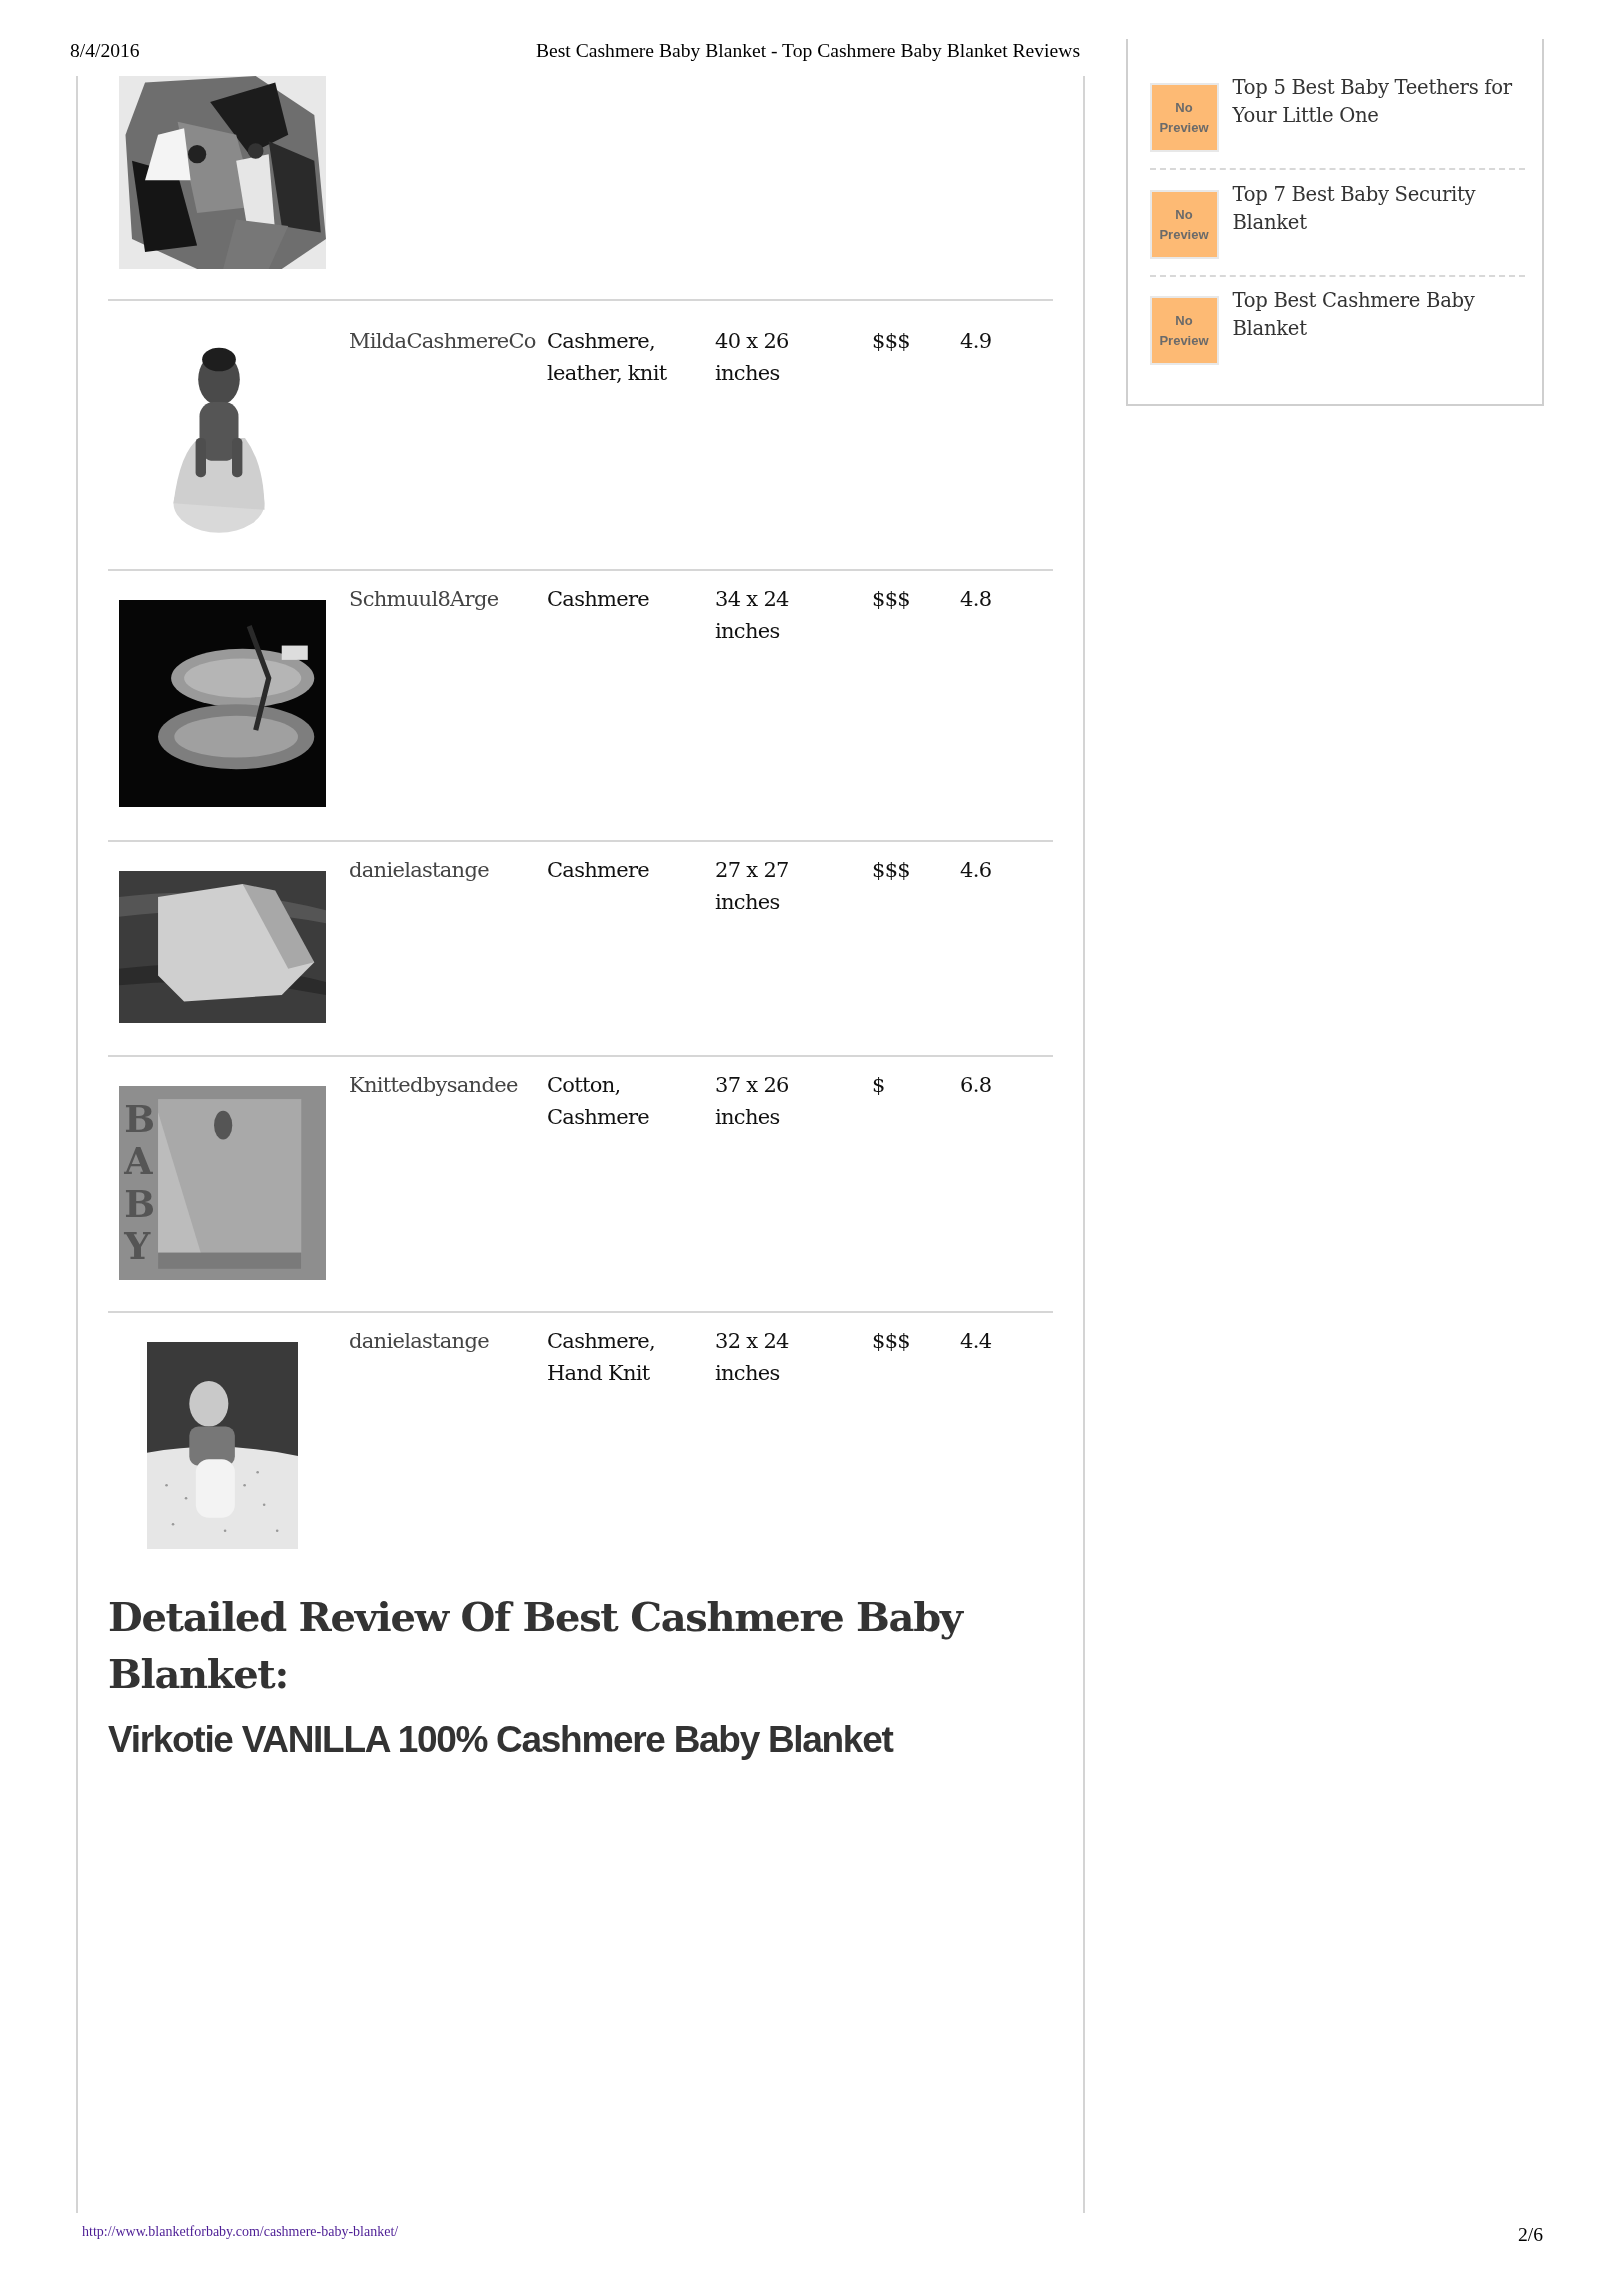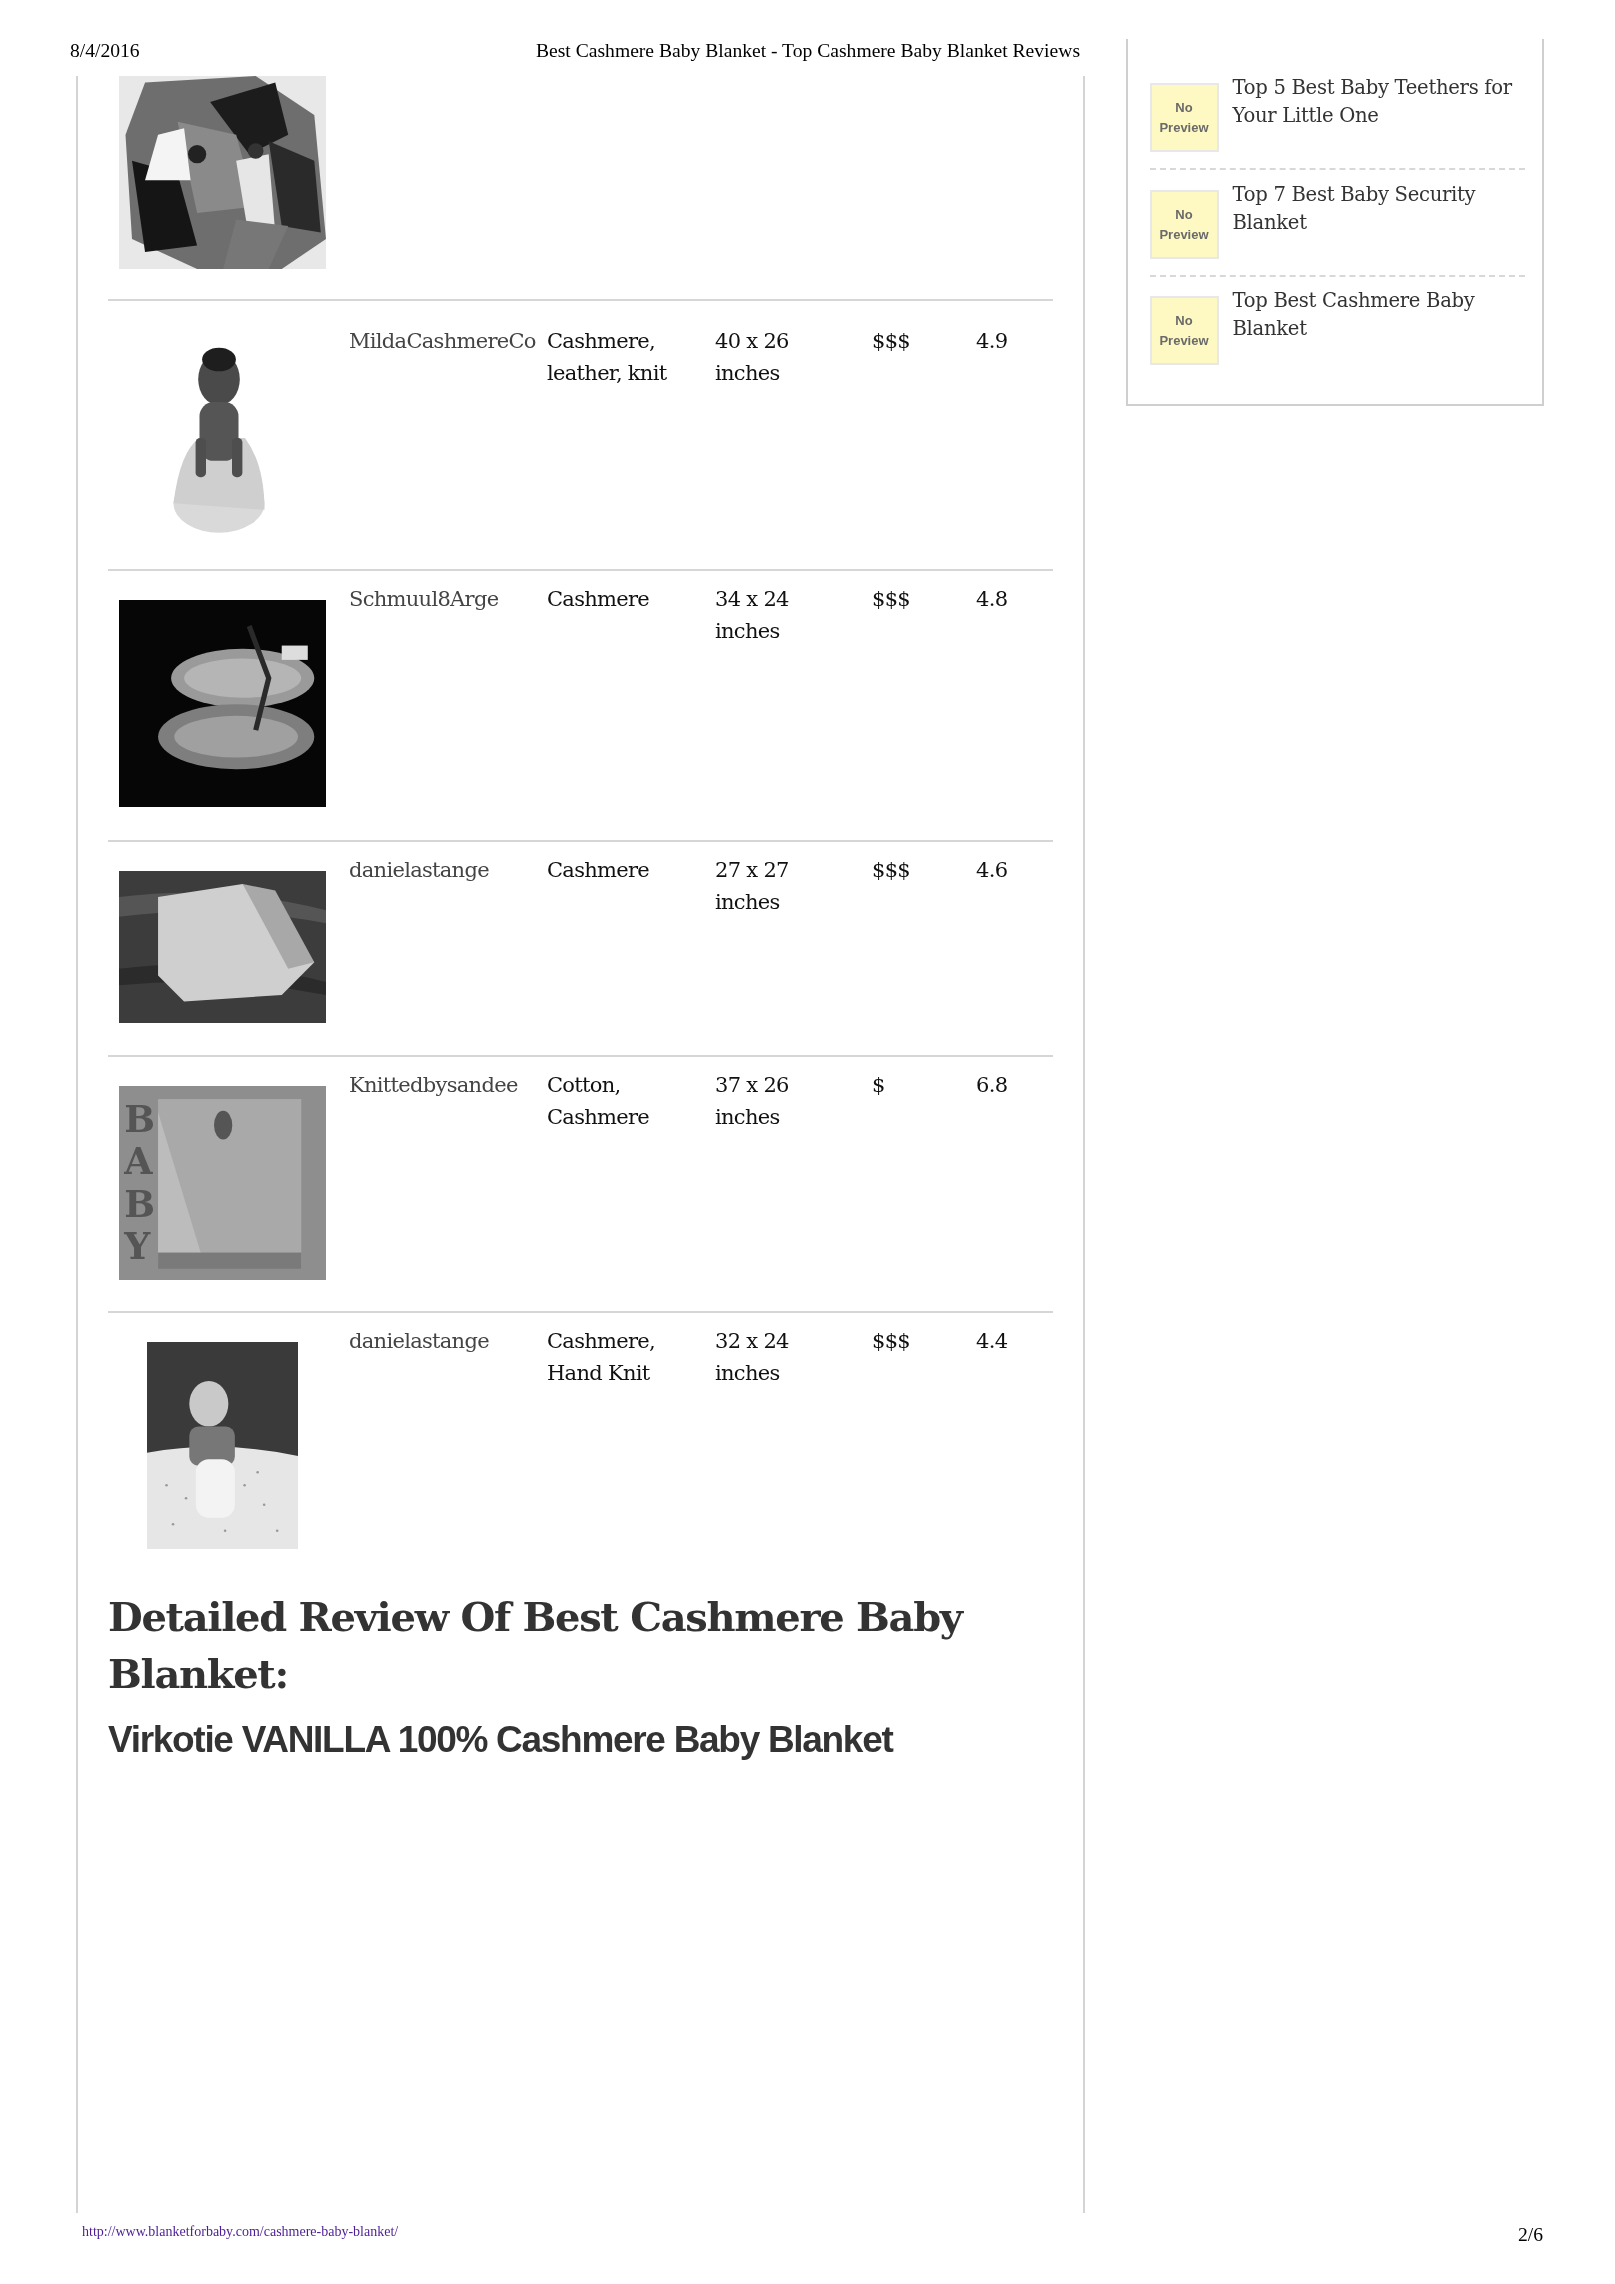--- a/index.html
+++ b/index.html
@@ -16,31 +16,31 @@
     .content-border-divider { position: absolute; left: 1083px; top: 76px; width: 2px; height: 2137px; background: #d4d4d4; }
 
     .table { position: absolute; left: 108px; top: 76px; width: 945px; }
     .row { position: absolute; left: 0; width: 945px; }
     .row.bordered { border-top: 2.6px solid #d6d6d6; }
     .cell { position: absolute; font-size: 21px; line-height: 32px; font-family: "DejaVu Serif", serif; }
     .cell.vendor { left: 241px; color: #444; letter-spacing: -0.7px; }
     .cell.material { left: 439px; color: #111; width: 163px; letter-spacing: -0.7px; }
     .cell.size { left: 607px; color: #111; width: 130px; letter-spacing: -0.7px; }
     .cell.price { left: 764px; color: #111; letter-spacing: -0.7px; }
-    .cell.rating { left: 852px; color: #111; letter-spacing: -0.7px; margin-left: 16px; }
+    .cell.rating { left: 852px; color: #111; letter-spacing: -0.7px; }
 
     .thumb { position: absolute; overflow: hidden; }
     .thumb .ph { width: 100%; height: 100%; }
 
     .h-review { position: absolute; left: 108px; top: 1588px; width: 945px; font-family: "DejaVu Serif", serif; font-weight: bold; color: #333; font-size: 40px; line-height: 57px; letter-spacing: -1.3px; }
     .h-product { position: absolute; left: 108px; top: 1714px; width: 978px; font-family: Liberation Sans, sans-serif; font-weight: bold; color: #333; font-size: 37px; line-height: 52px; letter-spacing: -1.3px; white-space: nowrap; }
 
     .sidebar-box { position: absolute; left: 1126px; top: 39px; width: 418px; height: 367px; border: 2px solid #cfcfcf; border-top: none; }
     .sb-item { position: absolute; left: 21.5px; width: 375px; }
-    .sb-thumb { position: absolute; left: 0; top: 0; width: 69px; height: 69px; border: 2px solid #e8e8e8; background: #fef9c3; display: flex; flex-direction: column; align-items: center; justify-content: center; font-family: "Liberation Sans", sans-serif; font-weight: bold; font-size: 13px; line-height: 19.6px; color: #6a6a6a; }
+    .sb-thumb { position: absolute; left: 0; top: 0; width: 69px; height: 69px; border: 2px solid #e8e8e8; background: #fdba74; display: flex; flex-direction: column; align-items: center; justify-content: center; font-family: "Liberation Sans", sans-serif; font-weight: bold; font-size: 13px; line-height: 19.6px; color: #6a6a6a; }
     .sb-title { position: absolute; left: 83px; top: -9px; width: 300px; font-family: "DejaVu Serif", serif; font-size: 19.6px; line-height: 28px; color: #333; letter-spacing: -0.3px; }
     .sb-sep { position: absolute; left: 21.5px; width: 375px; height: 0; border-top: 2px dashed #d8d8d8; }
   </style>
 </head>
 <body>
 
 <div class="print-header-date">8/4/2016</div>
 <div class="print-header-title">Best Cashmere Baby Blanket - Top Cashmere Baby Blanket Reviews</div>
 
 <div class="content-border-left"></div>

